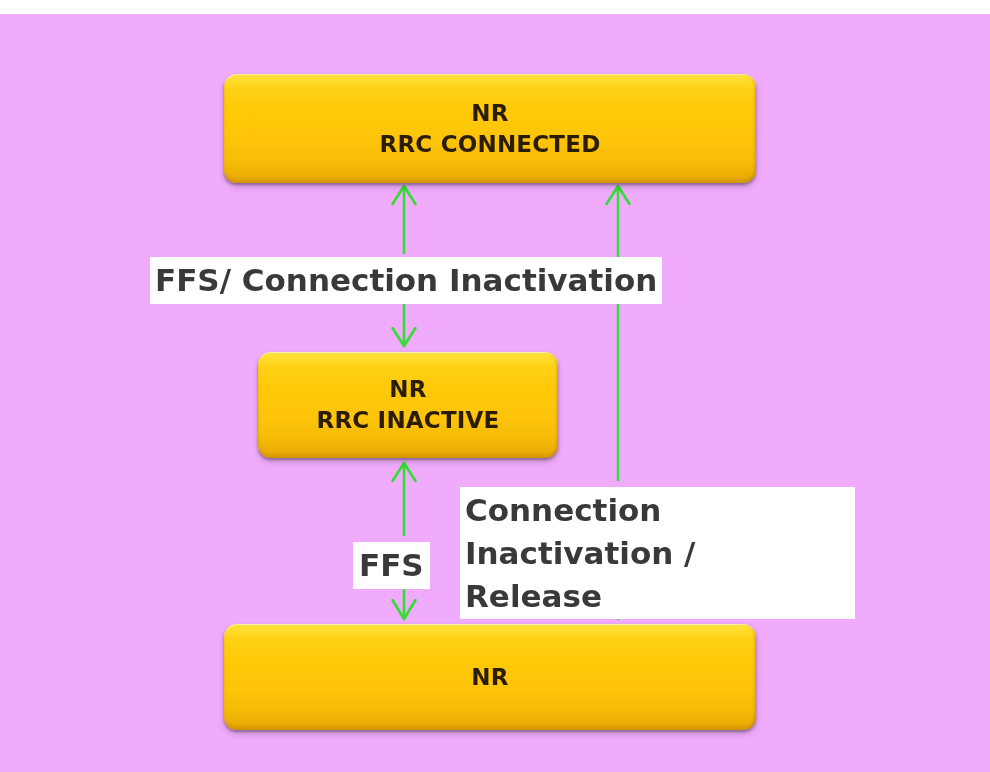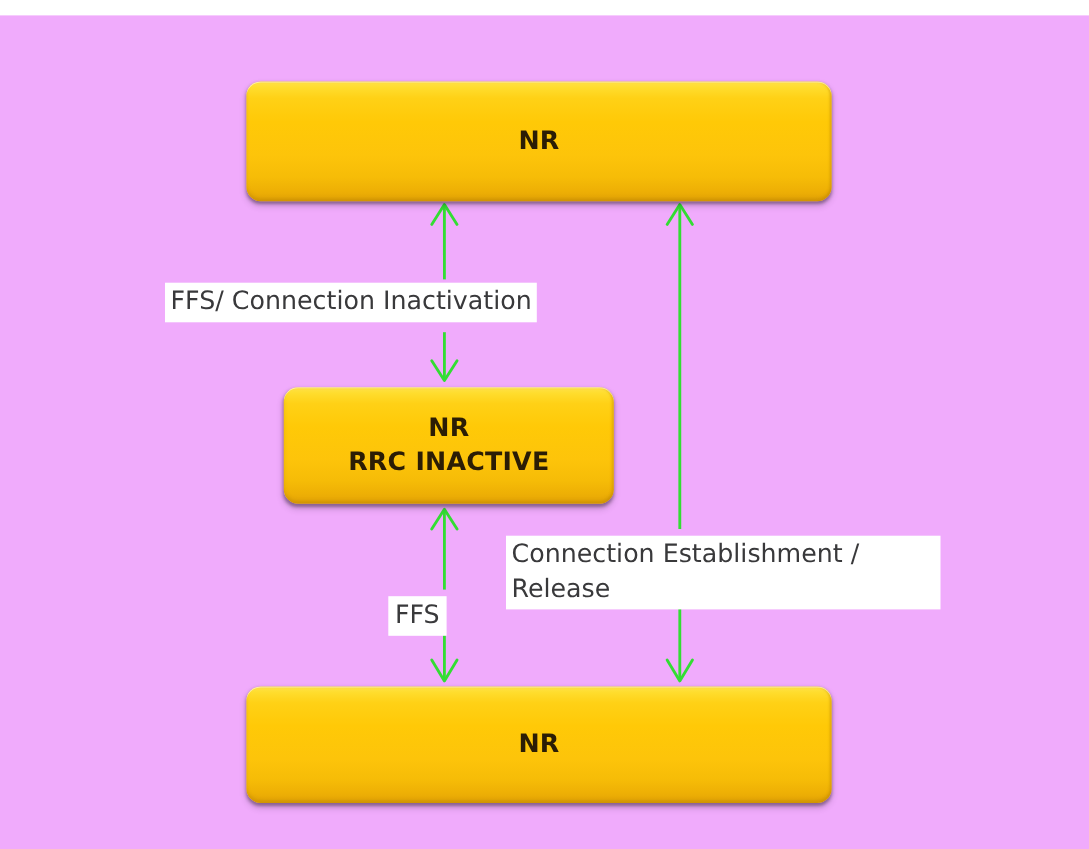--- a/index.html
+++ b/index.html
@@ -87,22 +87,22 @@
     left: 224px;
     top: 610px;
     width: 532px;
     height: 106px;
   }
 
   
   .edge-label {
     position: absolute;
     color: #39393b;
-    font-size: 23px;
-    font-weight: normal;
+    font-size: 31px;
+    font-weight: bold;
     line-height: 1.38;
     z-index: 4;
     background: #ffffff;
   }
 
   #label-inactivation {
     left: 150px;
     top: 243px;
     white-space: nowrap;
     padding: 2px 5px;
@@ -153,33 +153,34 @@
     </g>
 
     <g>
       <line x1="618" y1="531" x2="618" y2="604" stroke="#33dd33" stroke-width="2.6" stroke-linecap="butt"></line>
       <polyline points="606.5,586 618,605 629.5,586" fill="none" stroke="#33dd33" stroke-width="2.6" stroke-linecap="round" stroke-linejoin="round"></polyline>
     </g>
   </svg>
 
   <div class="state-box" id="box-connected">
     <div class="state-label">NR</div>
+    <div class="state-label">RRC CONNECTED</div>
   </div>
 
   <div class="state-box" id="box-inactive">
     <div class="state-label">NR</div>
     <div class="state-label">RRC INACTIVE</div>
   </div>
 
   <div class="state-box" id="box-idle">
     <div class="state-label">NR</div>
   </div>
 
   <div class="edge-label" id="label-inactivation">FFS/ Connection Inactivation</div>
 
   <div class="edge-label" id="label-ffs">FFS</div>
 
   <div class="edge-label" id="label-establishment">
-    <div>Connection Establishment /</div>
+    <div>Connection Inactivation /</div>
     <div>Release</div>
   </div>
 
 </div>
 
 </body></html>

